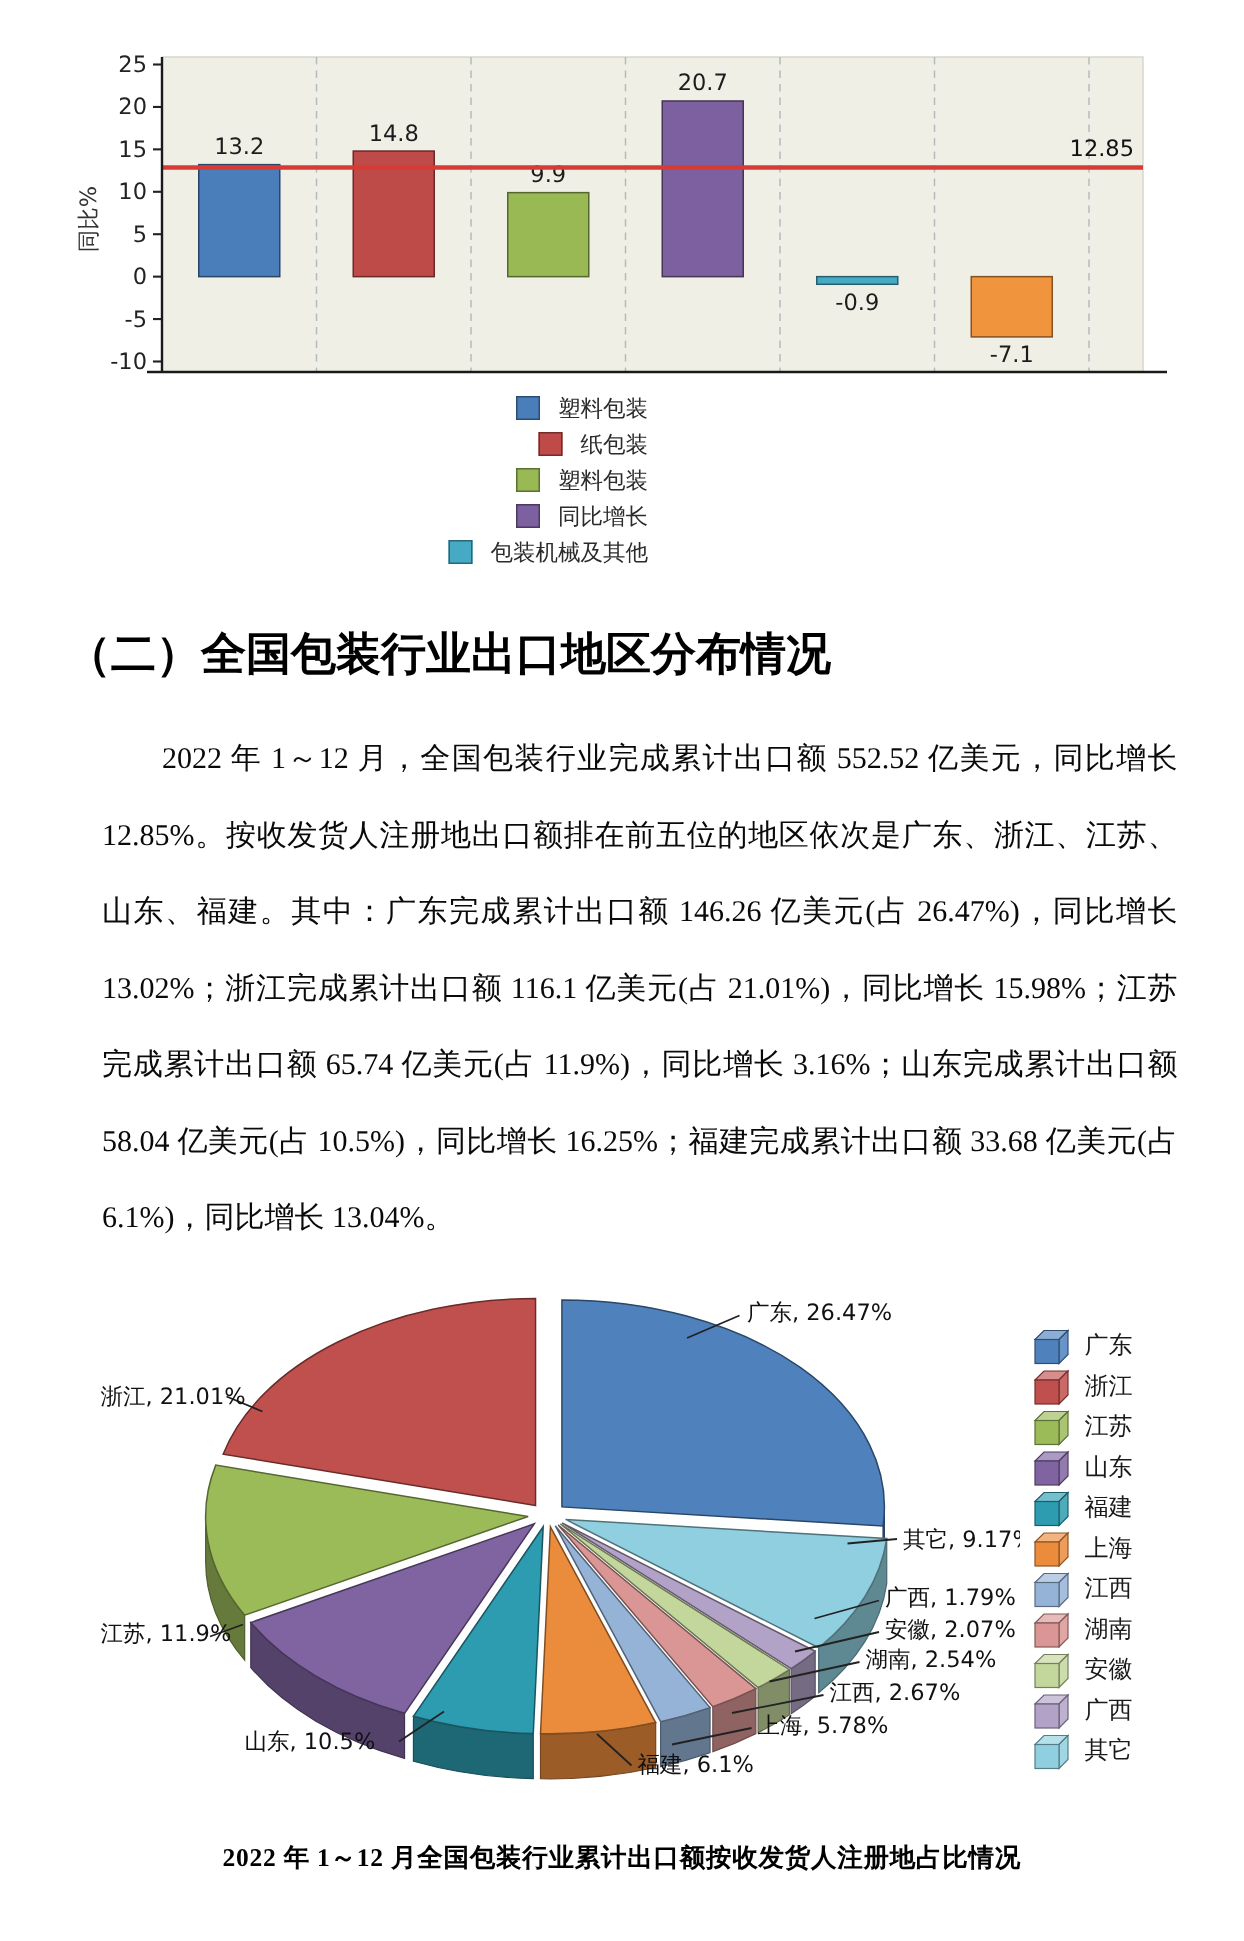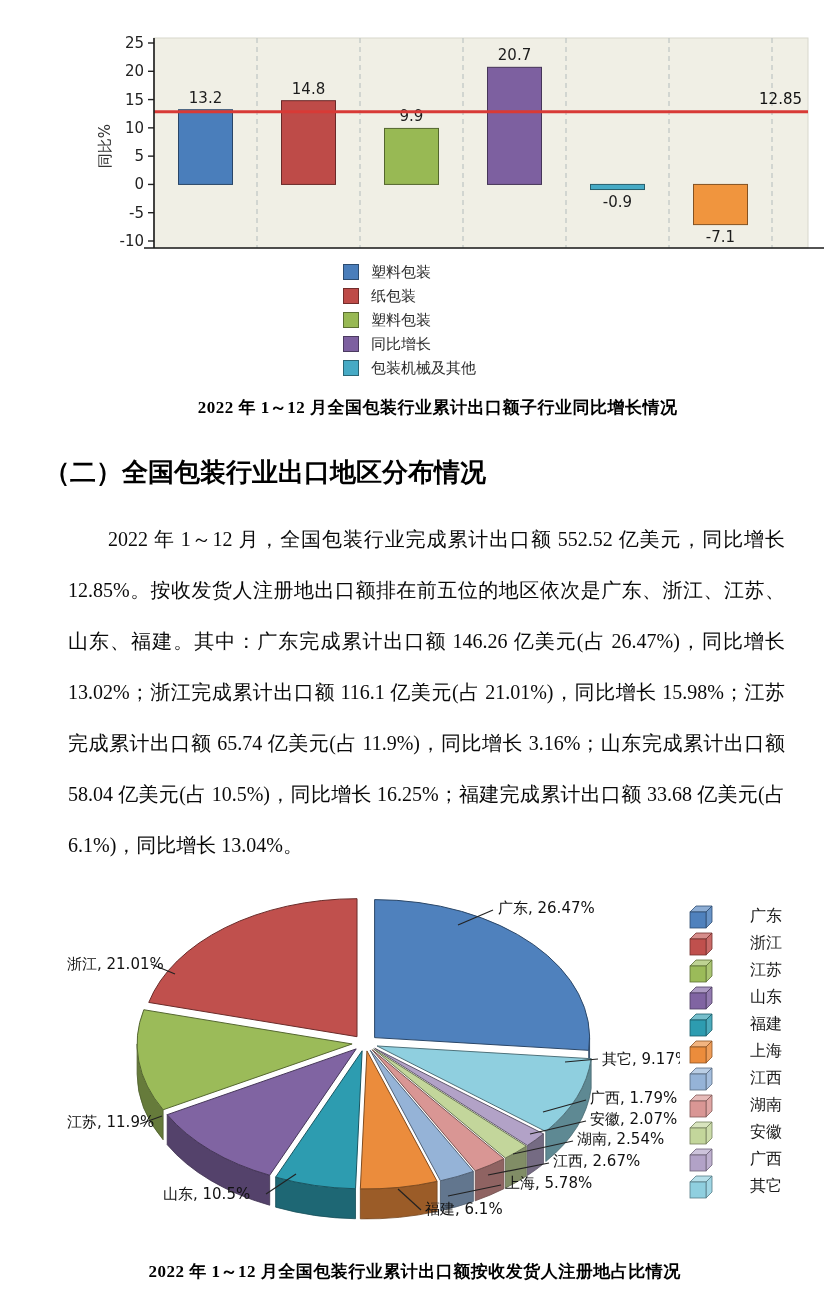--- a/index.html
+++ b/index.html
@@ -1,50 +1,50 @@
 <!DOCTYPE html>
 <html><head>
 <meta charset="utf-8">
 <style>
   html,body{margin:0;padding:0;background:#ffffff;}
   .page{
     width:829px; min-height:1294px; margin:0 auto; background:#fff;
     font-family:"Liberation Serif", serif; color:#111; position:relative;
     overflow:hidden;
   }
-  .bar-fig{ margin-top:28px;padding-left:46px; }
+  .bar-fig{ margin-top:28px; }
   #bar-svg{ display:block; }
   .bar-legend{
     display:flex; margin-left:297px; margin-top:6px;
     font-family:"Liberation Sans", sans-serif;
   }
-  .bar-legend .col{ display:flex; flex-direction:column; }
+  .bar-legend .col{ display:flex; flex-direction:column;align-items:flex-end; }
   .bar-legend .col1{ width:135px; }
   .legend-row{ display:flex; align-items:center; height:24px; }
   .legend-swatch{ width:14px; height:14px; margin-right:12px; flex:0 0 auto; }
   .legend-label{ font-size:15px; color:#2b2b2b; white-space:nowrap; }
   .caption{
     text-align:center; font-weight:bold; font-size:17px; color:#000;
     margin-top:16px; letter-spacing:0.5px;
   }
   .section-heading{
-    font-size:26px; font-weight:bold; margin:36px 0 0 44px; color:#000;
+    font-size:30px; font-weight:bold; margin:36px 0 0 44px; color:#000;
   }
   .body-paragraph{
     margin:24px 44px 0 68px; font-size:20px; line-height:2.55;
     text-align:justify; text-indent:2em; color:#0a0a0a;
   }
   .pie-fig{ margin-top:12px; }
-  .pie-row{ display:flex; align-items:flex-start; margin-left:60px; }
+  .pie-row{ display:flex; align-items:center; margin-left:60px; }
   #pie-svg{ display:block; flex:0 0 auto; }
   .pie-legend{
     margin-left:8px; margin-top:20px;
     font-family:"Liberation Sans", sans-serif;
   }
-  .pie-legend-row{ display:flex; align-items:center; height:27px;gap:27px; }
+  .pie-legend-row{ display:flex; align-items:center; height:27px; }
   .pie-legend-row svg{ margin-right:10px; flex:0 0 auto; }
   .pie-legend-label{ font-size:16px; color:#1a1a1a; white-space:nowrap; }
   .pie-caption{ margin-top:32px; font-size:17px;text-align:center; }
 </style>
 </head>
 <body>
 
 <div class="page">
 
   <figure class="bar-fig" style="margin:28px 0 0 0">
@@ -107,21 +107,20 @@
           <div class="legend-row">
             <span class="legend-swatch" style="background: rgb(125, 96, 160); border: 1px solid rgb(75, 58, 96);"></span>
             <span class="legend-label">同比增长</span>
           </div>
           <div class="legend-row">
             <span class="legend-swatch" style="background: rgb(70, 170, 197); border: 1px solid rgb(42, 102, 118);"></span>
             <span class="legend-label">包装机械及其他</span>
           </div>
         </div>
       </div>
-    <figcaption class="caption">2022 年 1～12 月全国包装行业累计出口额子行业同比增长情况</figcaption>
   </figure>
 
   <h2 class="section-heading">（二）全国包装行业出口地区分布情况</h2>
 
   <p class="body-paragraph">2022 年 1～12 月，全国包装行业完成累计出口额 552.52 亿美元，同比增长 12.85%。按收发货人注册地出口额排在前五位的地区依次是广东、浙江、江苏、山东、福建。其中：广东完成累计出口额 146.26 亿美元(占 26.47%)，同比增长 13.02%；浙江完成累计出口额 116.1 亿美元(占 21.01%)，同比增长 15.98%；江苏完成累计出口额 65.74 亿美元(占 11.9%)，同比增长 3.16%；山东完成累计出口额 58.04 亿美元(占 10.5%)，同比增长 16.25%；福建完成累计出口额 33.68 亿美元(占 6.1%)，同比增长 13.04%。</p>
 
   <figure class="pie-fig" style="margin:12px 0 0 0">
     <div class="pie-row">
       <svg id="pie-svg" width="620" height="345">
           <path d="M 529.6069540739652 154.610325596925 A 215 138 0 0 1 528.6905350307521 167.3382804837897 l 0 30 A 215 138 0 0 0 529.6069540739652 184.610325596925 Z" fill="rgb(52,85,125)" stroke="rgb(40,65,95)" stroke-width="0.8"></path>

